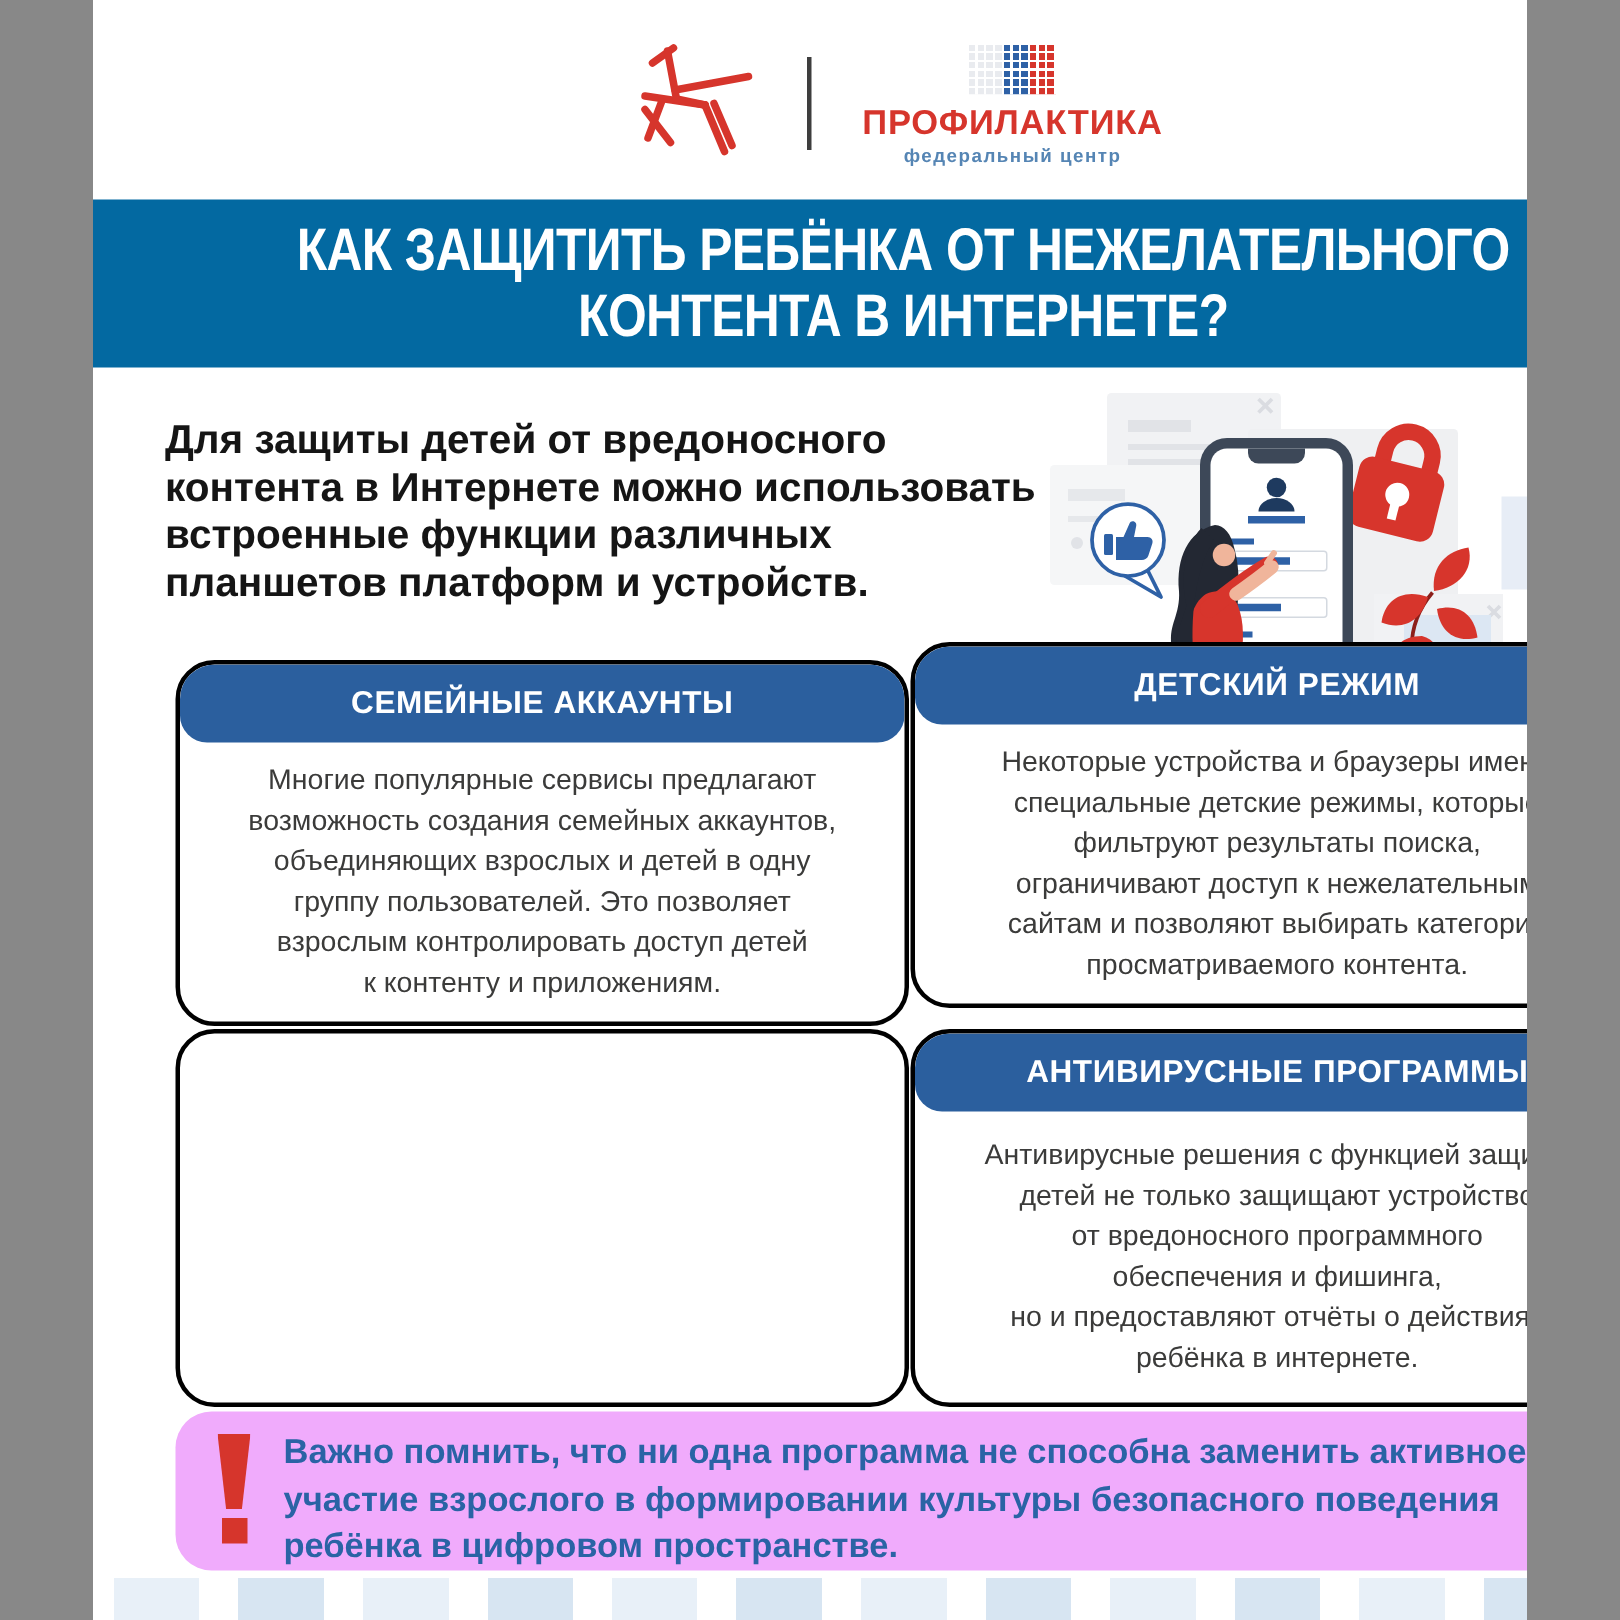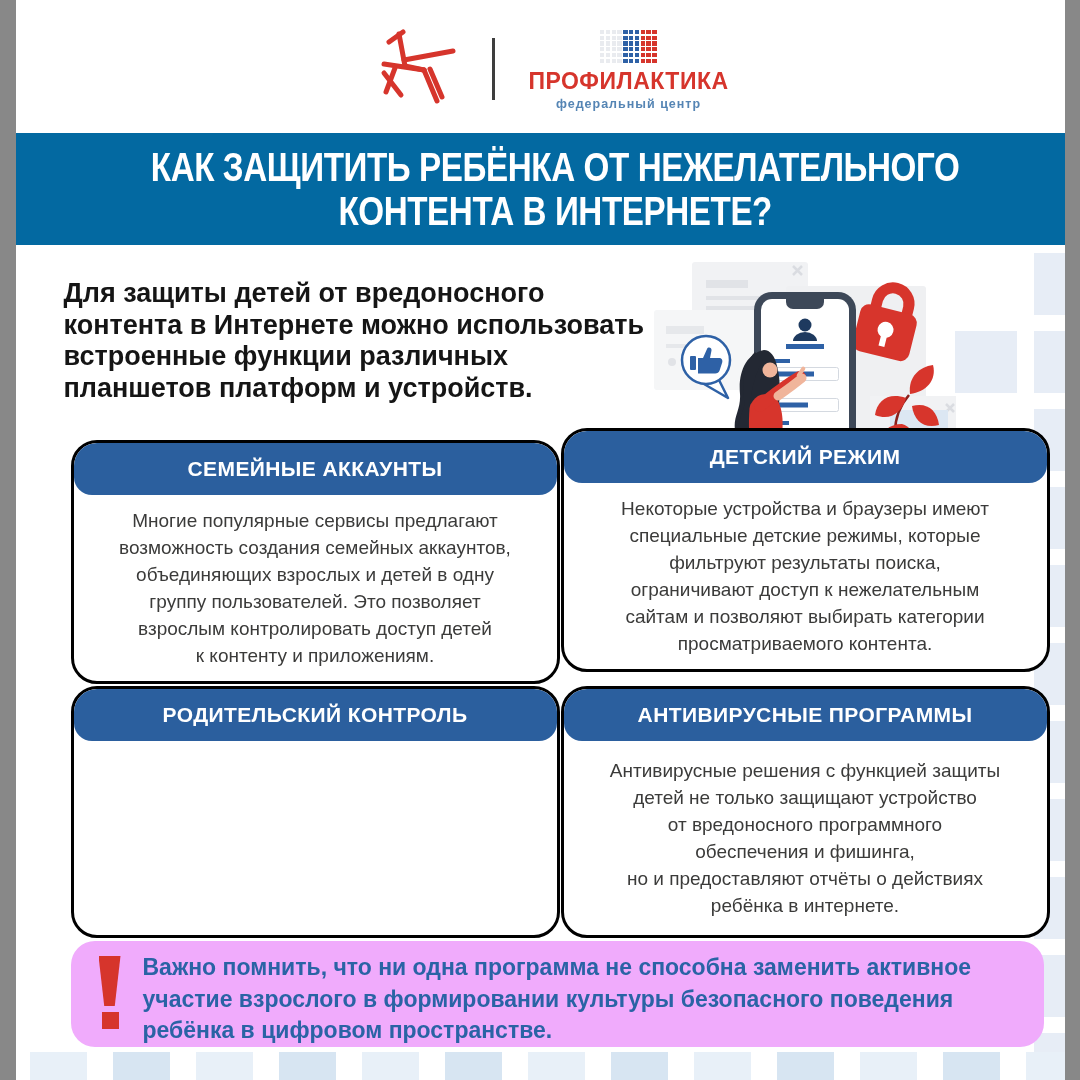--- a/index.html
+++ b/index.html
@@ -1,16 +1,16 @@
 <!DOCTYPE html>
 <html><head>
 <meta charset="utf-8">
 <style>
   html,body{margin:0;padding:0;background:#888;}
-  .canvas{position:relative;width:1049px;height:1080px;background:#fff;overflow:hidden;
+  .canvas{position:relative;width:956px;height:1080px;background:#fff;overflow:hidden;
           font-family:"Liberation Sans","DejaVu Sans",sans-serif;margin:0 auto;}
   
   .bg-sq{position:absolute;width:62px;height:62px;background:#E7EDF6;z-index:0;}
   .bottom-strip{position:absolute;left:14px;bottom:0;width:1066px;height:28px;z-index:0;
     background:repeating-linear-gradient(90deg,
       #E8F0F8 0 57px,#ffffff 57px 83px,
       #D7E5F2 83px 140px,#ffffff 140px 166px);}
   
   .chair-logo{position:absolute;left:362px;top:26px;z-index:2;}
   .logo-divider{position:absolute;left:476px;top:38px;width:3px;height:62px;background:#3E3E3E;z-index:2;}
@@ -202,21 +202,20 @@
   <div class="card c2">
     <div class="card-hd">ДЕТСКИЙ РЕЖИМ</div>
     <div class="card-bd">Некоторые устройства и браузеры имеют
 специальные детские режимы, которые
 фильтруют результаты поиска,
 ограничивают доступ к нежелательным
 сайтам и позволяют выбирать категории
 просматриваемого контента.</div>
   </div>
   <div class="card c3">
-    <div class="card-hd">РОДИТЕЛЬСКИЙ КОНТРОЛЬ</div>
   </div>
   <div class="card c4">
     <div class="card-hd">АНТИВИРУСНЫЕ ПРОГРАММЫ</div>
     <div class="card-bd">Антивирусные решения с функцией защиты
 детей не только защищают устройство
 от вредоносного программного
 обеспечения и фишинга,
 но и предоставляют отчёты о действиях
 ребёнка в интернете.</div>
   </div>

